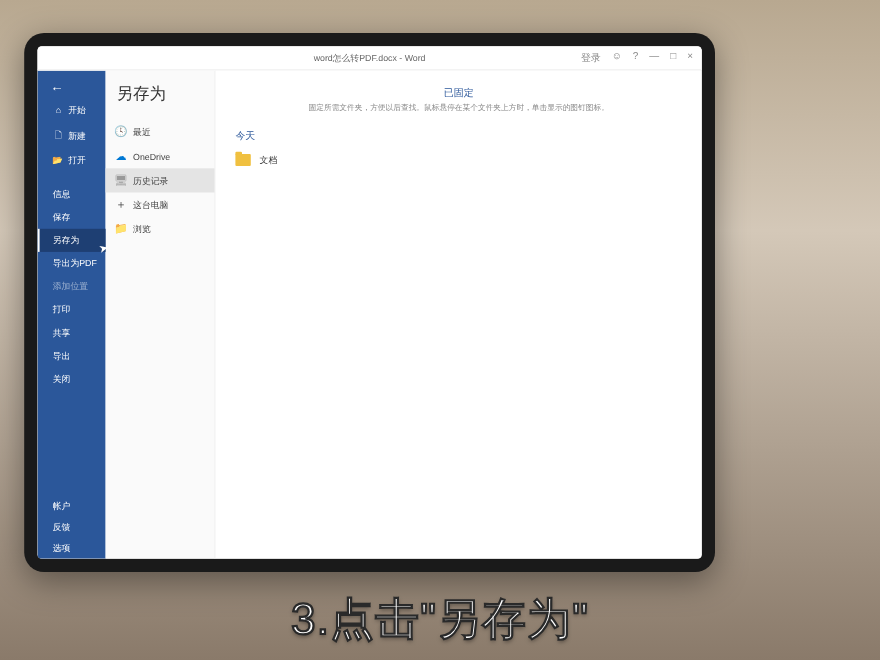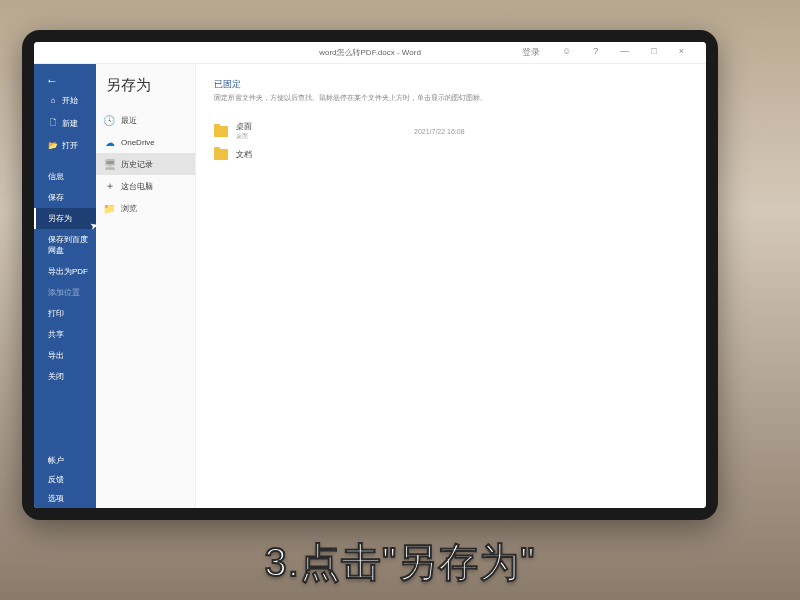--- a/index.html
+++ b/index.html
@@ -1,23 +1,23 @@
 <!DOCTYPE html>
 <html><head>
 <meta charset="utf-8">
 <style>
 * { margin: 0; padding: 0; box-sizing: border-box; font-family: "Microsoft YaHei", "Segoe UI", sans-serif; }
 body { background: linear-gradient(to bottom, #b8a890 0%, #d4c8b8 35%, #8a7a6a 100%); width: 800px; height: 600px; overflow: hidden; position: relative; }
 
-.monitor { position: absolute; top: 30px; left: 22px; width: 696px; height: 490px; background: #1a1a1a; border-radius: 18px; padding: 12px; box-shadow: 0 8px 30px rgba(0,0,0,0.4); }
+.monitor { position: absolute; top: 30px; left: 22px; width: 628px; height: 490px; background: #1a1a1a; border-radius: 18px; padding: 12px; box-shadow: 0 8px 30px rgba(0,0,0,0.4); }
 .screen { width: 100%; height: 100%; background: #fff; border-radius: 4px; overflow: hidden; display: flex; flex-direction: column; }
 
 .titlebar { height: 22px; background: #fff; display: flex; align-items: center; justify-content: center; position: relative; font-size: 8px; color: #666; border-bottom: 1px solid #eee; }
 .titlebar .title { font-size: 8px; }
-.titlebar .controls { position: absolute; right: 22px; display: flex; gap: 22px; font-size: 9px; color: #888; }
+.titlebar .controls { position: absolute; right: 8px; display: flex; gap: 10px; font-size: 9px; color: #888; }
 .titlebar .controls span { cursor: pointer; }
 
 .app { flex: 1; display: flex; overflow: hidden; }
 
 .sidebar { width: 62px; background: #2b579a; color: #fff; display: flex; flex-direction: column; font-size: 8px; }
 .sidebar .back-btn { padding: 8px 0 4px 12px; font-size: 12px; }
 .sidebar .nav-item { padding: 5px 8px 5px 14px; display: flex; align-items: center; gap: 4px; cursor: pointer; }
 .sidebar .nav-item.active { background: #1e3f73; position: relative; }
 .sidebar .nav-item.active::before { content: ""; position: absolute; left: 0; top: 0; bottom: 0; width: 2px; background: #fff; }
 .sidebar .nav-icon { width: 10px; text-align: center; font-size: 8px; }
@@ -26,21 +26,21 @@
 
 .location-panel { width: 100px; background: #fafafa; border-right: 1px solid #eee; padding: 12px 0; }
 .location-panel h1 { font-size: 15px; font-weight: 400; color: #333; padding: 0 10px 14px; }
 .loc-item { display: flex; align-items: center; gap: 5px; padding: 5px 8px; font-size: 8px; color: #444; cursor: pointer; }
 .loc-item.selected { background: #e4e4e4; }
 .loc-icon { width: 12px; height: 12px; display: flex; align-items: center; justify-content: center; font-size: 10px; }
 .loc-icon.onedrive { color: #0078d4; }
 .loc-icon.folder { color: #999; }
 
 .content { flex: 1; background: #fff; padding: 14px 18px; font-size: 8px; color: #333; }
-.pinned-section { margin-bottom: 14px; }
+.pinned-section { margin-bottom: 14px; text-align: center; }
 .section-title { font-size: 9px; color: #2b579a; margin-bottom: 2px; }
 .section-desc { font-size: 7px; color: #888; }
 .today-section .section-title { margin-bottom: 6px; }
 .file-row { display: flex; align-items: center; padding: 4px 0; gap: 8px; }
 .file-icon { width: 14px; height: 11px; background: #f0c040; border-radius: 1px; position: relative; }
 .file-icon::before { content: ""; position: absolute; top: -2px; left: 0; width: 6px; height: 3px; background: #f0c040; border-radius: 1px 1px 0 0; }
 .file-name-block { flex: 0 0 170px; display: flex; flex-direction: column; }
 .fn-main { font-size: 8px; color: #333; }
 .fn-sub { font-size: 6px; color: #aaa; }
 .file-date { font-size: 7px; color: #999; }
@@ -82,23 +82,20 @@
           </div>
         <div style="height:10px"></div>
         <div class="nav-item">
             <span>信息</span>
           </div>
         <div class="nav-item">
             <span>保存</span>
           </div>
         <div class="nav-item active">
             <span>另存为</span>
-          </div>
-        <div class="nav-item">
-            <span>保存到百度网盘</span>
           </div>
         <div class="nav-item">
             <span>导出为PDF</span>
           </div>
         <div class="nav-item" style="opacity:0.5">
             <span>添加位置</span>
           </div>
         <div class="nav-item">
             <span>打印</span>
           </div>
@@ -148,28 +145,21 @@
             <span>浏览</span>
           </div>
       </div>
 
       <div class="content">
         <div class="pinned-section">
           <div class="section-title">已固定</div>
           <div class="section-desc">固定所需文件夹，方便以后查找。鼠标悬停在某个文件夹上方时，单击显示的图钉图标。</div>
         </div>
         <div class="today-section">
-          <div class="file-row">
-            <div class="file-icon"></div>
-            <div class="file-name-block">
-              <span class="fn-main">桌面</span>
-              <span class="fn-sub">桌面</span>
-            </div>
-            <span class="file-date">2021/7/22 16:08</span>
-          </div>
+          <div class="section-title">今天</div>
           <div class="file-row">
             <div class="file-icon"></div>
             <div class="file-name-block">
               <span class="fn-main">文档</span>
             </div>
           </div>
         </div>
       </div>
     </div>
   </div>

